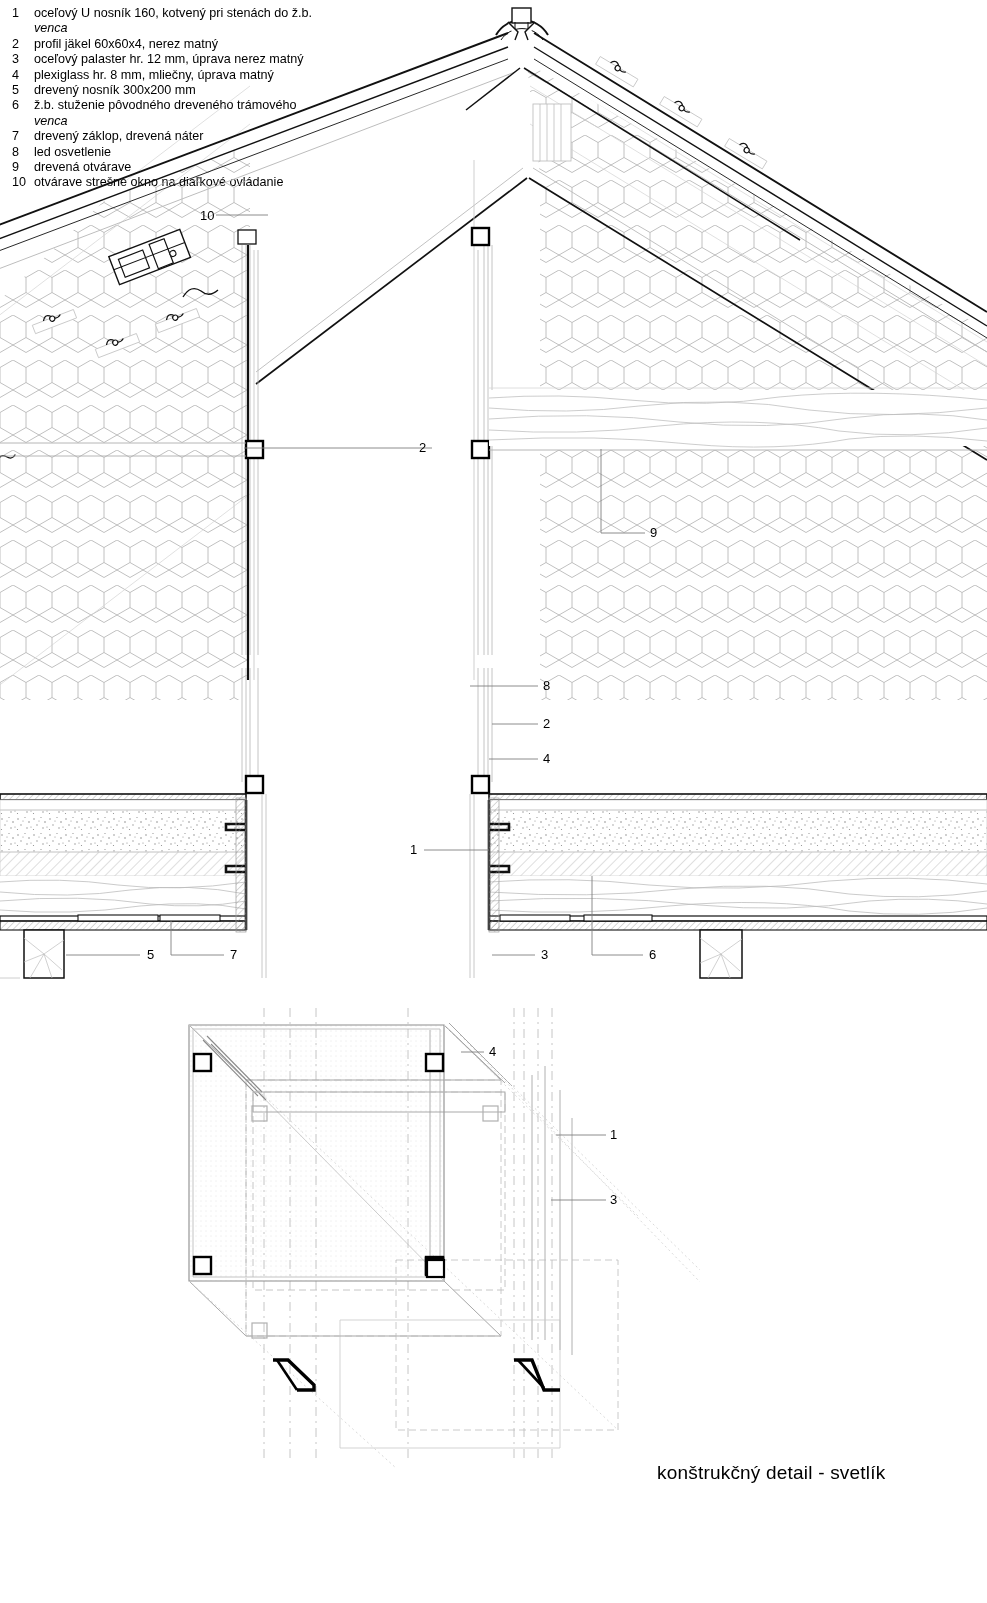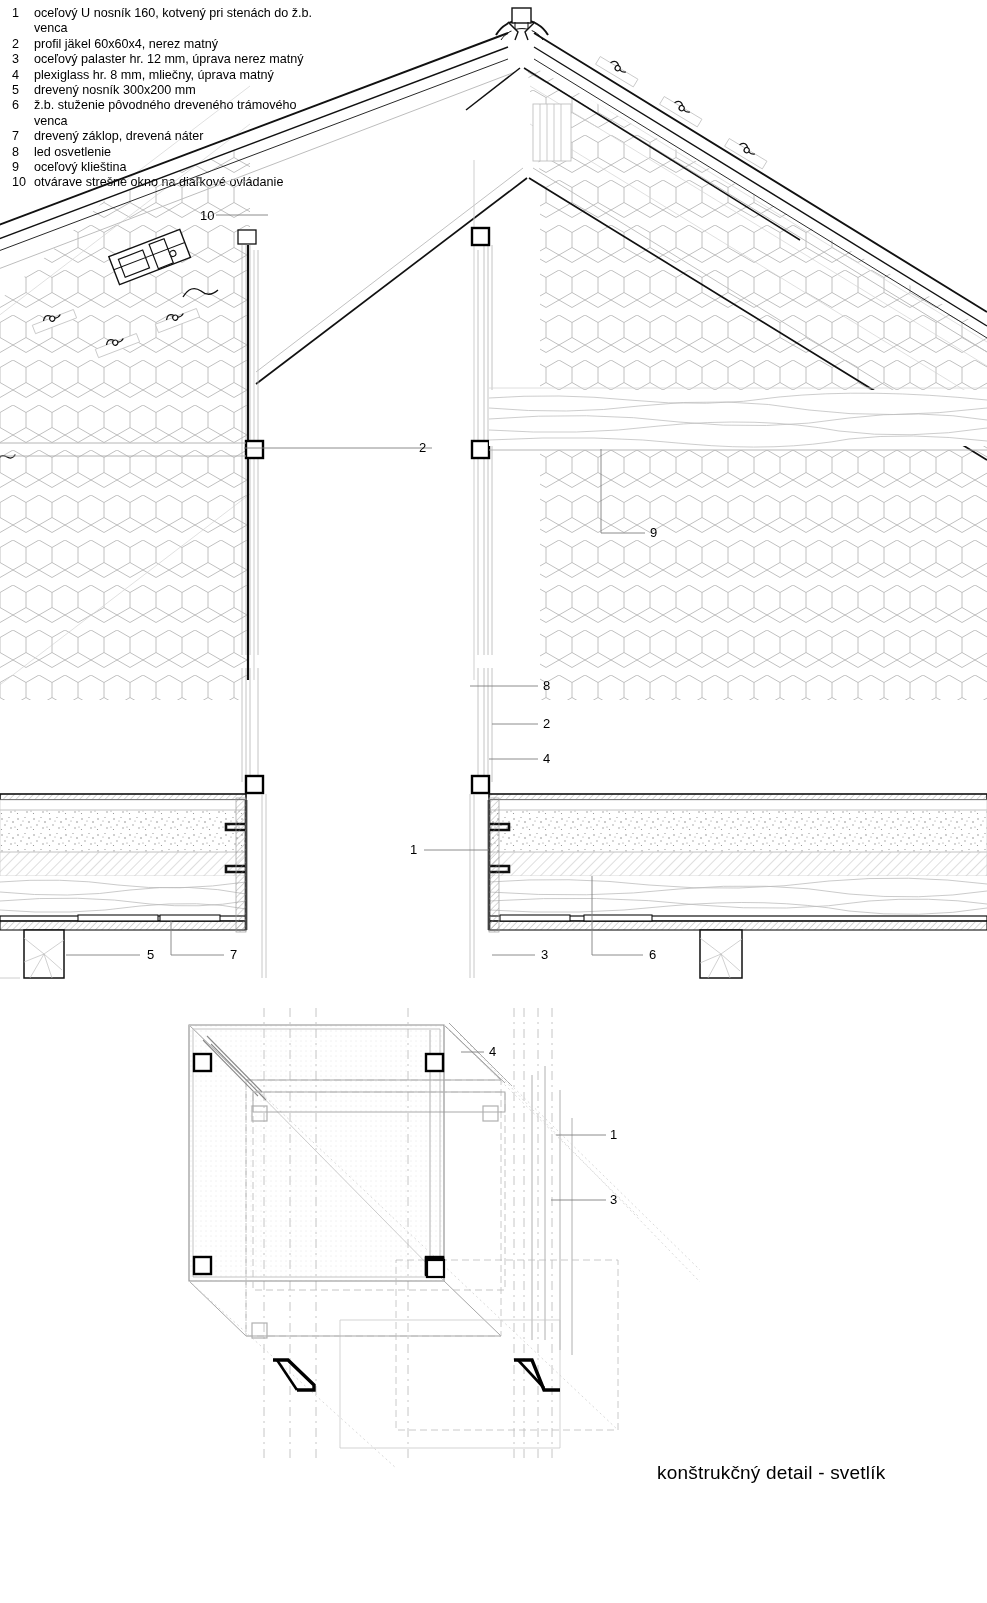--- a/index.html
+++ b/index.html
@@ -8,21 +8,21 @@
     font-family:"Liberation Sans","DejaVu Sans",sans-serif;
     color:#000;
   }
   .stage{position:absolute;left:0;top:0;width:987px;height:1603px;}
 
   
   .legend{position:absolute;left:12px;top:6px;width:330px;}
   .legend-row{display:flex;align-items:flex-start;line-height:15.4px;font-size:12.6px;}
   .legend-num{width:22px;flex:0 0 22px;text-align:left;}
   .legend-txt{flex:1 1 auto;}
-  .legend-cont{padding-left:22px;font-size:12.6px;line-height:15.4px;}
+  .legend-cont{padding-left:22px;font-size:12.6px;line-height:15.4px;font-style:italic;}
 
   
   .callout{position:absolute;font-size:13px;line-height:13px;}
 
   
   .title{position:absolute;font-size:19px;letter-spacing:.2px;}
 
   svg{position:absolute;left:0;top:0;}
 </style>
 </head>
@@ -63,21 +63,21 @@
     <div class="legend-row">
       <span class="legend-num">7</span>
       <span class="legend-txt">drevený záklop, drevená náter</span>
     </div>
     <div class="legend-row">
       <span class="legend-num">8</span>
       <span class="legend-txt">led osvetlenie</span>
     </div>
     <div class="legend-row">
       <span class="legend-num">9</span>
-      <span class="legend-txt">oceľový klieština</span>
+      <span class="legend-txt">drevená otvárave</span>
     </div>
     <div class="legend-row">
       <span class="legend-num">10</span>
       <span class="legend-txt">otvárave  strešné okno na diaľkové ovládanie</span>
     </div>
   </div>
 
   <svg width="987" height="1603" viewBox="0 0 987 1603">
     <defs>
 

